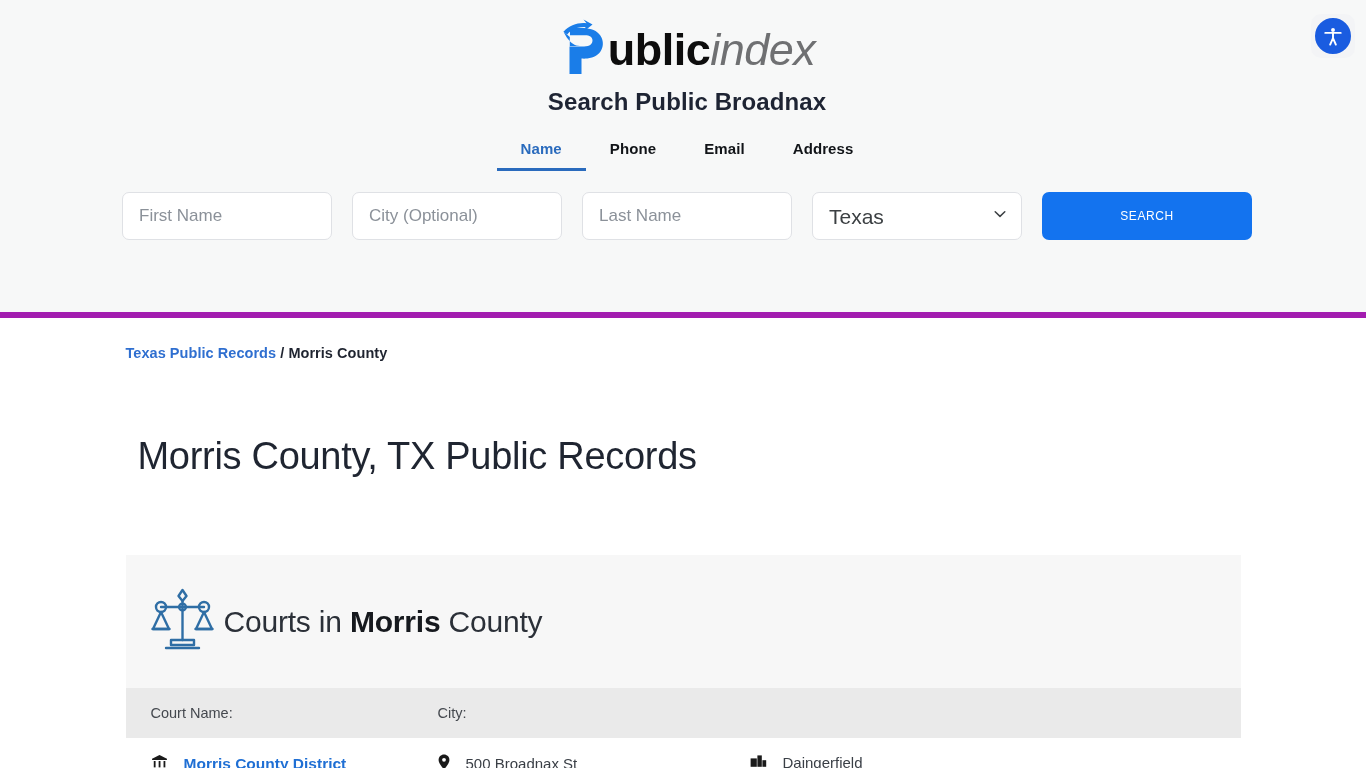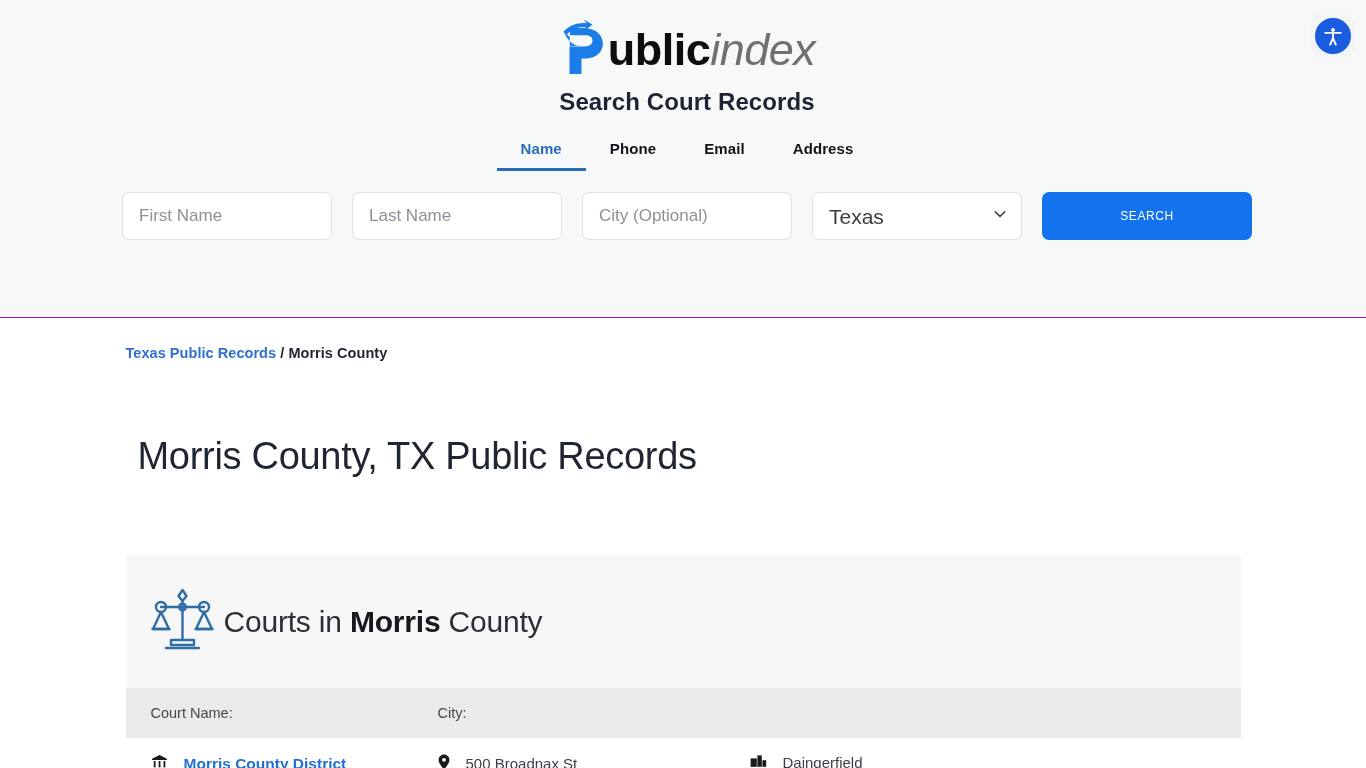--- a/index.html
+++ b/index.html
@@ -11,21 +11,21 @@
     background: #ffffff;
     font-family: "Liberation Sans", sans-serif;
   }
 
   
   .header-band {
     position: relative;
     width: 1366px;
     height: 318px;
     background: #f7f8f8;
-    border-bottom: 1px solid #a21caf;
+    border-bottom: 6px solid #a21caf;
     padding-left: 8px;
   }
 
   
   .a11y-widget {
     position: absolute;
     top: 14px; right: 11px;
     width: 44px; height: 44px;
     border-radius: 10px;
     background: #f3f4f6;
@@ -266,33 +266,33 @@
         <path d="M11 9.5 C11 9.5 30 6.5 38.5 13.5 C47.5 21 45 35 33 38.5 C27 40.2 22.5 39.5 22.5 39.5 L22.5 55 L10.5 55 L10.5 27.5 C10.5 27.5 20 27.5 25 27.5 C31 27.5 33.5 24.5 33.5 21.5 C33.5 18 30.5 16.2 26 16.2 L11 16.2 Z" fill="#1a7de8"></path>
         <path d="M4.5 12.8 C10 6.2 20 3 27.5 4.2 L24.5 0.6 L33.5 5.6 L25.5 12 L26.5 8.2 C20 7.5 12.5 10 8.2 15.5 Z" fill="#1a7de8"></path>
         <path d="M4.5 12.5 C4.5 12.5 10.5 27 21 27 L10.8 27 L10.8 18 Z" fill="#1a7de8"></path>
       </svg>
     </span>
     <span class="logo-text">
       <span class="logo-public">ublic</span><span class="logo-index">index</span>
     </span>
   </div>
 
-  <h2 class="search-title">Search Court Records</h2>
+  <h2 class="search-title">Search Public Broadnax</h2>
 
   <div class="tabs">
     <div class="tab active">Name</div>
     <div class="tab">Phone</div>
     <div class="tab">Email</div>
     <div class="tab">Address</div>
   </div>
 
   <div class="search-form">
     <input class="field field-first" type="text" placeholder="First Name" style="">
+    <input class="field field-city" type="text" placeholder="City (Optional)" style="">
     <input class="field field-last" type="text" placeholder="Last Name" style="">
-    <input class="field field-city" type="text" placeholder="City (Optional)" style="">
 
     <div class="select-wrap">
       <select class="field-state">
         <option>Texas</option>
       </select>
       <span class="select-chev">
         <svg width="16" height="16" viewBox="0 0 16 16" aria-hidden="true">
           <path d="M3.2 5.8 L8 10.4 L12.8 5.8" stroke="#3c4043" stroke-width="1.5" fill="none" stroke-linecap="round" stroke-linejoin="round"></path>
         </svg>
       </span>

